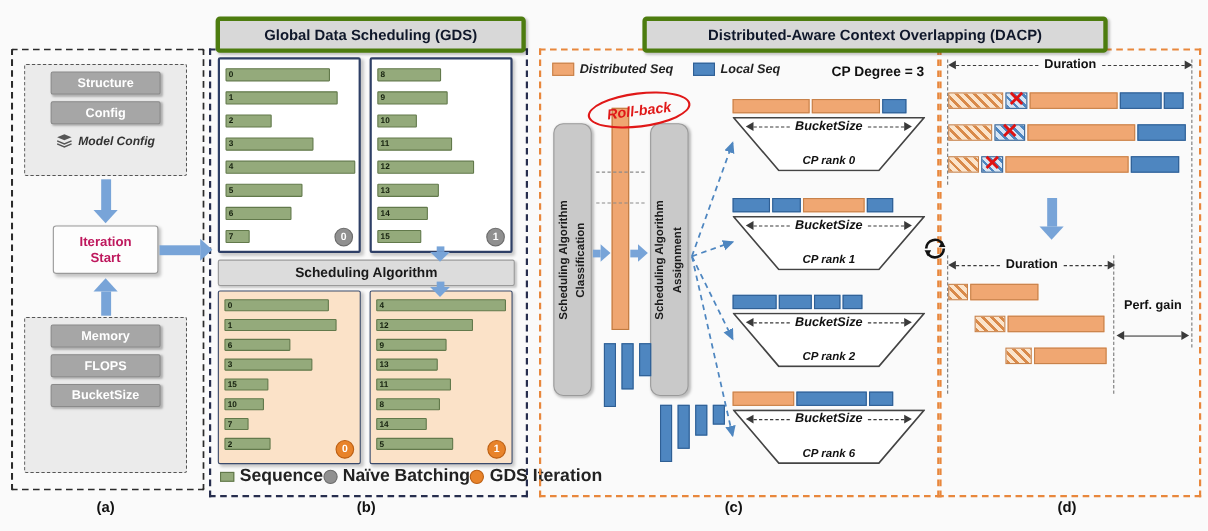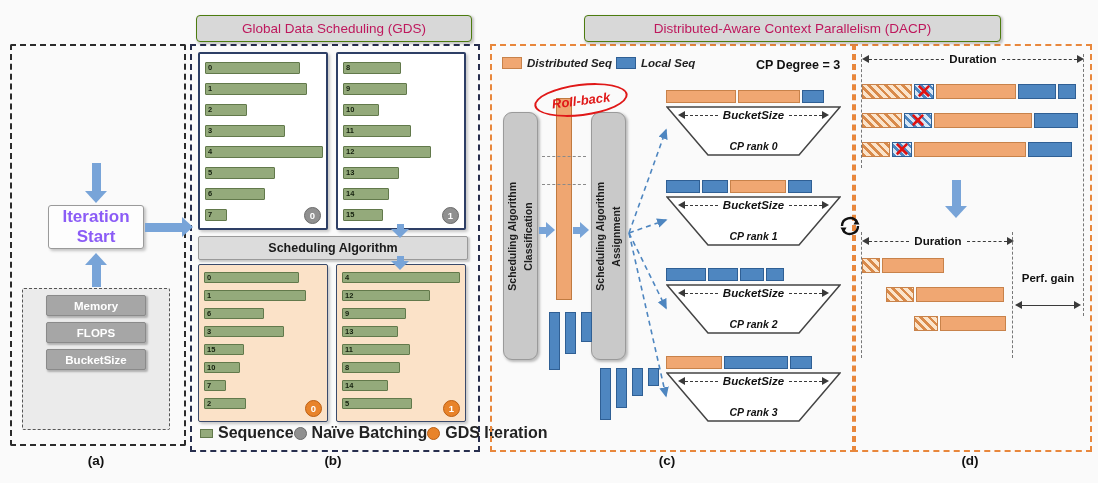--- a/index.html
+++ b/index.html
@@ -5,29 +5,29 @@
   html,body{margin:0;padding:0;}
   body{font-family:"Liberation Sans",sans-serif;background:#ffffff;}
   #root{position:relative;width:1098px;height:483px;background:#fafafa;overflow:hidden;font-family:"Liberation Sans",sans-serif;}
   .abs{position:absolute;}
 
   
   .pa-border{left:10px;top:44px;width:172px;height:398px;border:2px dashed #2b2b2b;border-radius:2px;}
   .pb-border{left:190px;top:44px;width:286px;height:404px;border:2px dashed #272e4e;}
   .pc-border{left:490px;top:44px;width:362px;height:404px;border:2px dashed #e8873c;}
   .pd-border{left:852px;top:44px;width:236px;height:404px;border:2px dashed #e8873c;}
-  .ptitle{background:#d8d8d8;border:1px solid #4d7c0f;border-radius:4px;display:flex;align-items:center;justify-content:center;font-weight:normal;font-size:13.5px;color:#be185d;box-shadow:1.5px 1.5px 2.5px rgba(0,0,0,.22);z-index:3;}
+  .ptitle{background:#d8d8d8;border:4px solid #4d7c0f;border-radius:4px;display:flex;align-items:center;justify-content:center;font-weight:bold;font-size:13.5px;color:#0f172a;box-shadow:1.5px 1.5px 2.5px rgba(0,0,0,.22);z-index:3;}
   .plabel{font-weight:bold;font-size:13.5px;color:#111;text-align:center;width:44px;}
 
   
   .dash-inner{border:1.6px dashed #555;background:#ebebeb;border-radius:2px;box-sizing:border-box;}
   .btn-gray{width:100px;height:21px;margin:6px auto 0;background:#a6a6a6;border:1px solid #8a8a8a;border-radius:2px;color:#fff;font-size:11.5px;font-weight:600;display:flex;align-items:center;justify-content:center;box-shadow:1.5px 1.5px 2px rgba(0,0,0,.25);box-sizing:border-box;}
   .cap-row{display:flex;align-items:center;justify-content:center;gap:5px;margin-top:8px;}
   .cap-txt{font-size:11px;font-weight:bold;font-style:italic;color:#333;}
-  .iter-box{left:48px;top:205px;width:96px;height:44px;background:#fdfdfd;border:1.5px solid #9a9a9a;border-radius:3px;display:flex;align-items:center;justify-content:center;text-align:center;font-weight:bold;font-size:17px;color:#8b5cf6;box-shadow:2px 2px 3px rgba(0,0,0,.22);padding:0 12px;box-sizing:border-box;}
+  .iter-box{left:48px;top:205px;width:96px;height:44px;background:#fdfdfd;border:1.5px solid #9a9a9a;border-radius:3px;display:flex;align-items:center;justify-content:center;text-align:center;font-weight:bold;font-size:12px;color:#be185d;box-shadow:2px 2px 3px rgba(0,0,0,.22);padding:0 12px;box-sizing:border-box;}
 
   
   .barrow{position:absolute;display:flex;z-index:2;}
   .barrow.v{flex-direction:column;align-items:center;}
   .barrow.v .shaft{width:9px;flex:1;background:#78a4d8;}
   .barrow .head{width:0;height:0;flex:0 0 auto;}
   .barrow.v.down .head{border-left:11px solid transparent;border-right:11px solid transparent;border-top:12px solid #78a4d8;}
   .barrow.v.up .head{border-left:11px solid transparent;border-right:11px solid transparent;border-bottom:12px solid #78a4d8;}
   .barrow.h{flex-direction:row;align-items:center;}
   .barrow.h .shaft{height:9px;flex:1;background:#78a4d8;}
@@ -53,21 +53,21 @@
   .lg-label{font-size:16px;font-weight:bold;color:#222;white-space:nowrap;}
   .sw{display:inline-block;box-sizing:border-box;flex:0 0 auto;}
   .sw.sequence{width:13px;height:9px;background:#94aa7b;border:1px solid #62794b;}
   .sw.naive{width:13px;height:13px;border-radius:50%;background:#909090;border:1.5px solid #6b6b6b;}
   .sw.gds{width:13px;height:13px;border-radius:50%;background:#e8832a;border:1.5px solid #bc5f12;}
   .sw.distributed{width:20px;height:12px;background:#f0a772;border:1px solid #c8824a;}
   .sw.local{width:20px;height:12px;background:#4e86c0;border:1px solid #2f5f94;}
   .sw.comm{width:32px;height:15px;background:repeating-linear-gradient(45deg,#222 0 2px,#fff 2px 6px);border:1.2px solid #222;}
   .sw.comp{width:32px;height:15px;background:#fff;border:1.2px solid #222;}
   #legend-b{left:200px;top:424px;width:266px;display:flex;justify-content:space-between;align-items:center;}
-  #legend-c{left:502px;top:57px;display:flex;gap:4px;align-items:center;}
+  #legend-c{left:502px;top:57px;display:flex;gap:18px;align-items:center;}
   #legend-c .lg-label{font-style:italic;font-size:11.5px;}
   #legend-d{left:882px;top:376px;display:flex;flex-direction:column;gap:9px;}
   #legend-d .lg-label{font-size:11.5px;}
 
   
   .vbox{background:#c9c9c9;border:1px solid #9a9a9a;border-radius:9px;display:flex;align-items:center;justify-content:center;box-shadow:1.5px 1.5px 2.5px rgba(0,0,0,.25);box-sizing:border-box;}
   .vtext{writing-mode:vertical-rl;transform:rotate(180deg);font-weight:bold;font-size:10.5px;line-height:1.55;text-align:center;color:#1d1d1d;}
   .vtext span{display:block;}
   .rollback{left:534px;top:84px;width:90px;height:28px;border:2.5px solid #e01818;border-radius:50%;display:flex;align-items:center;justify-content:center;color:#e01818;font-weight:bold;font-style:italic;font-size:13px;transform:rotate(-7deg);z-index:4;background:transparent;}
   .tallbar{left:556px;top:98px;width:16px;height:202px;background:#efa671;border:1px solid #c07a40;box-sizing:border-box;}
@@ -106,20 +106,32 @@
   .ov-label{left:974px;top:186px;width:112px;text-align:center;font-weight:bold;font-size:12px;line-height:1.2;color:#111;}
   .perf-label{left:1018px;top:272px;width:60px;text-align:center;font-weight:bold;font-size:11.5px;line-height:1.15;color:#111;}
 </style>
 </head>
 <body>
 
 <div id="root">
 
   <div class="abs pa-border"></div>
 
+  <div class="abs dash-inner" style="left:22px;top:58px;width:148px;height:102px;">
+    <div class="btn-gray">Structure</div>
+    <div class="btn-gray">Config</div>
+    <div class="cap-row">
+      <svg width="15" height="15" viewBox="0 0 16 16">
+        <path d="M8 1 L15 4 8 7 1 4 Z" fill="#555"></path>
+        <path d="M1 7.5 L8 10.5 15 7.5" fill="none" stroke="#555" stroke-width="1.4"></path>
+        <path d="M1 10.5 L8 13.5 15 10.5" fill="none" stroke="#555" stroke-width="1.4"></path>
+      </svg>
+      <span class="cap-txt">Model Config</span>
+    </div>
+  </div>
 
   <div class="barrow v down" style="left:85px;top:163px;height:40px;width:22px;">
     <div class="shaft"></div>
     <div class="head"></div>
   </div>
 
   <div class="abs iter-box">Iteration Start</div>
 
   <div class="barrow v up" style="left:85px;top:253px;height:34px;width:22px;">
     <div class="head"></div>
@@ -273,21 +285,21 @@
         <span class="sw naive"></span>
         <span class="lg-label">Naïve Batching</span>
       </div>
       <div class="lg-item">
         <span class="sw gds"></span>
         <span class="lg-label">GDS Iteration</span>
       </div>
     </div>
   <div class="abs plabel" style="left:311px;top:453px;">(b)</div>
 
-  <div class="abs ptitle" style="left:584px;top:15px;width:415px;height:25px;">Distributed-Aware Context Parallelism (DACP)</div>
+  <div class="abs ptitle" style="left:584px;top:15px;width:415px;height:25px;">Distributed-Aware Context Overlapping (DACP)</div>
   <div class="abs pc-border"></div>
   <div class="abs pd-border"></div>
 
   <div id="legend-c" class="abs">
       <div class="lg-item">
         <span class="sw distributed"></span>
         <span class="lg-label">Distributed Seq</span>
       </div>
       <div class="lg-item">
         <span class="sw local"></span>
@@ -425,21 +437,21 @@
           <svg class="trap-svg" viewBox="0 0 175 50" preserveAspectRatio="none">
             <polygon points="1,1 174,1 133,49 42,49" fill="#ffffff" stroke="#444" stroke-width="1.5"></polygon>
           </svg>
           <div class="bucket-row harrow">
             <span class="tri-l"></span>
             <span class="dl"></span>
             <span class="txt">BucketSize</span>
             <span class="dl"></span>
             <span class="tri-r"></span>
           </div>
-          <div class="cp-rank-lb">CP rank 3</div>
+          <div class="cp-rank-lb">CP rank 6</div>
         </div>
       </div>
     </div>
 
   <svg class="abs" style="left:838px;top:214px;" width="24" height="24" viewBox="0 0 24 24">
     <path d="M20 12a8 8 0 0 1-14.9 4" fill="none" stroke="#111" stroke-width="2.4"></path>
     <polygon points="2.5,13.5 8.5,13.5 5.5,19" fill="#111"></polygon>
     <path d="M4 12a8 8 0 0 1 14.9-4" fill="none" stroke="#111" stroke-width="2.4"></path>
     <polygon points="21.5,10.5 15.5,10.5 18.5,5" fill="#111"></polygon>
   </svg>

